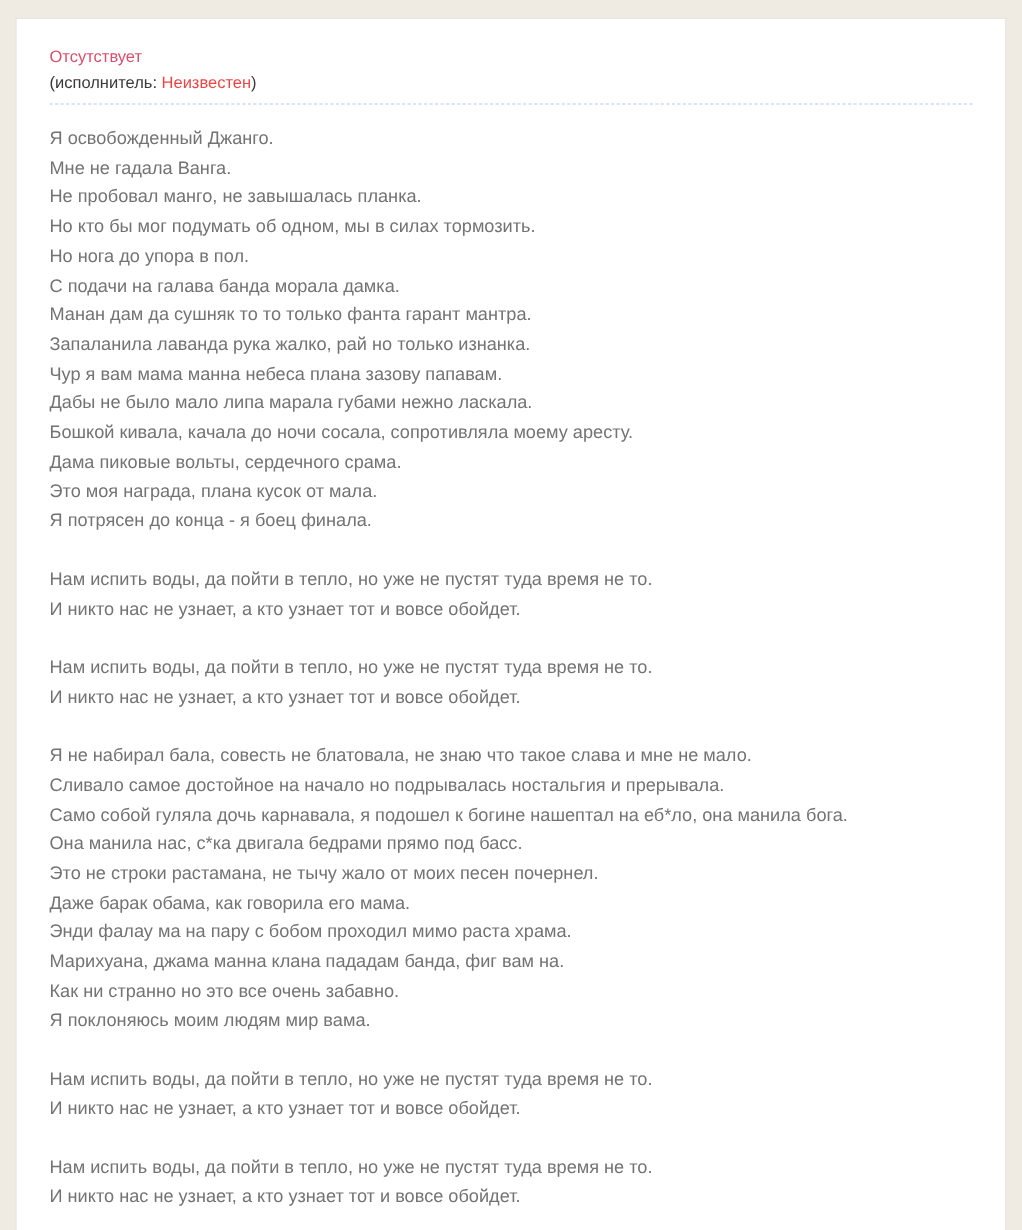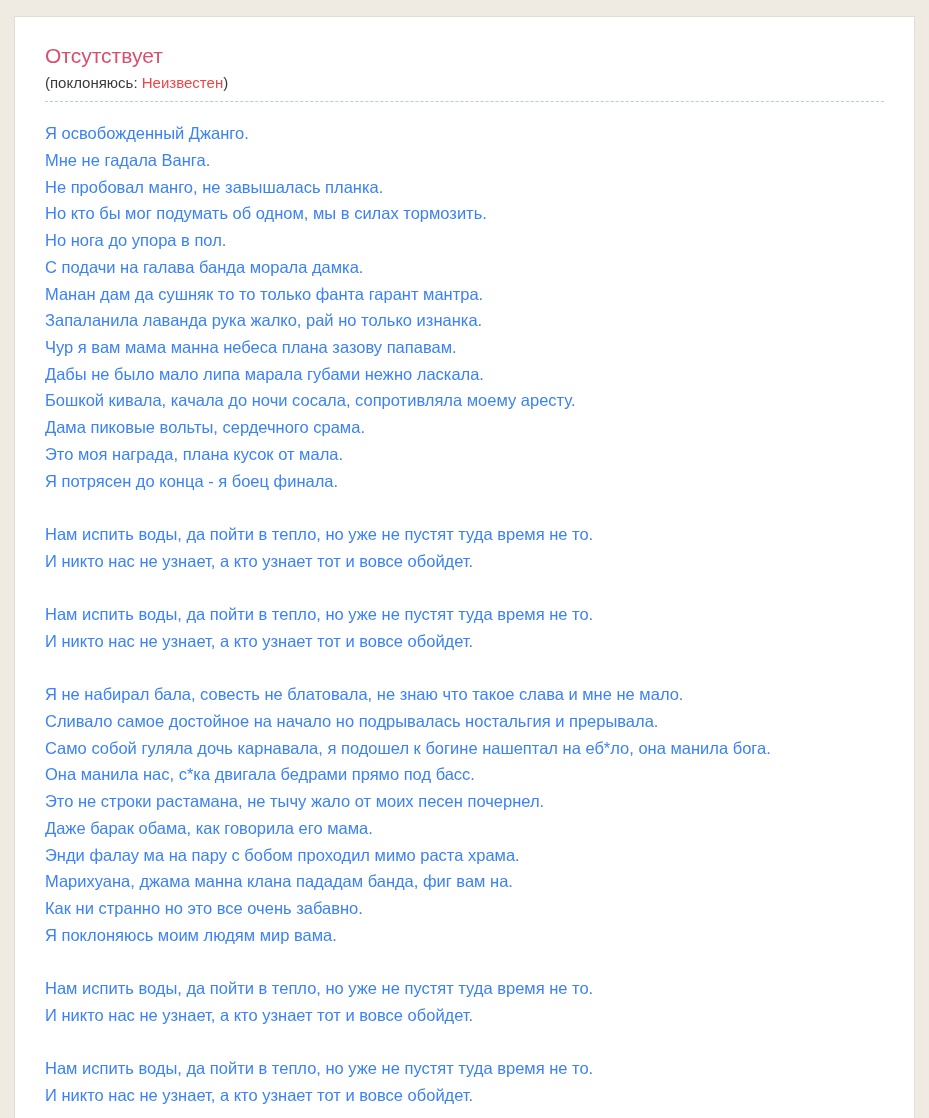--- a/index.html
+++ b/index.html
@@ -20,56 +20,56 @@
     background: #efeae2;
   }
   .card {
     box-sizing: border-box;
     background: #ffffff;
     border: 1px solid #e2ddd5;
     min-height: 1086px;
     padding: 26px 30px 28px 30px;
   }
   .song-title {
-    font-size: 21px;
+    font-size: 15px;
     color: #d94f6e;
     font-weight: normal;
     margin: 0 0 6px 0;
     line-height: 1.2;
   }
   .artist-line {
     font-size: 15px;
     color: #3a3a3a;
     padding-bottom: 10px;
     border-bottom: 1px dashed #b9cbe0;
     margin-bottom: 18px;
   }
   .artist-link {
     color: #ef4444;
     text-decoration: none;
   }
   .lyrics {
     font-size: 16.5px;
     line-height: 1.62;
-    color: #3b82f6;
+    color: #737373;
     white-space: pre-wrap;
   }
   .blank {
     display: block;
     height: 1.62em;
   }
 </style>
 </head>
 <body>
 
 <div class="page-frame">
   <div class="card">
 
     <h1 class="song-title">Отсутствует</h1>
 
     <div class="artist-line">
-      <span>(поклоняюсь: </span><a class="artist-link" href="#">Неизвестен</a><span>)</span>
+      <span>(исполнитель: </span><a class="artist-link" href="#">Неизвестен</a><span>)</span>
     </div>
 
     <div class="lyrics"><div>Я освобожденный Джанго.</div><div>Мне не гадала Ванга.</div><div>Не пробовал манго, не завышалась планка.</div><div>Но кто бы мог подумать об одном, мы в силах тормозить.</div><div>Но нога до упора в пол.</div><div>С подачи на галава банда морала дамка.</div><div>Манан дам да сушняк то то только фанта гарант мантра.</div><div>Запаланила лаванда рука жалко, рай но только изнанка.</div><div>Чур я вам мама манна небеса плана зазову папавам.</div><div>Дабы не было мало липа марала губами нежно ласкала.</div><div>Бошкой кивала, качала до ночи сосала, сопротивляла моему аресту.</div><div>Дама пиковые вольты, сердечного срама.</div><div>Это моя награда, плана кусок от мала.</div><div>Я потрясен до конца - я боец финала.</div><span class="blank"></span><div>Нам испить воды, да пойти в тепло, но уже не пустят туда время не то.</div><div>И никто нас не узнает, а кто узнает тот и вовсе обойдет.</div><span class="blank"></span><div>Нам испить воды, да пойти в тепло, но уже не пустят туда время не то.</div><div>И никто нас не узнает, а кто узнает тот и вовсе обойдет.</div><span class="blank"></span><div>Я не набирал бала, совесть не блатовала, не знаю что такое слава и мне не мало.</div><div>Сливало самое достойное на начало но подрывалась ностальгия и прерывала.</div><div>Само собой гуляла дочь карнавала, я подошел к богине нашептал на еб*ло, она манила бога.</div><div>Она манила нас, с*ка двигала бедрами прямо под басс.</div><div>Это не строки растамана, не тычу жало от моих песен почернел.</div><div>Даже барак обама, как говорила его мама.</div><div>Энди фалау ма на пару с бобом проходил мимо раста храма.</div><div>Марихуана, джама манна клана пададам банда, фиг вам на.</div><div>Как ни странно но это все очень забавно.</div><div>Я поклоняюсь моим людям мир вама.</div><span class="blank"></span><div>Нам испить воды, да пойти в тепло, но уже не пустят туда время не то.</div><div>И никто нас не узнает, а кто узнает тот и вовсе обойдет.</div><span class="blank"></span><div>Нам испить воды, да пойти в тепло, но уже не пустят туда время не то.</div><div>И никто нас не узнает, а кто узнает тот и вовсе обойдет.</div></div>
 
   </div>
 </div>
 
 </body></html>

